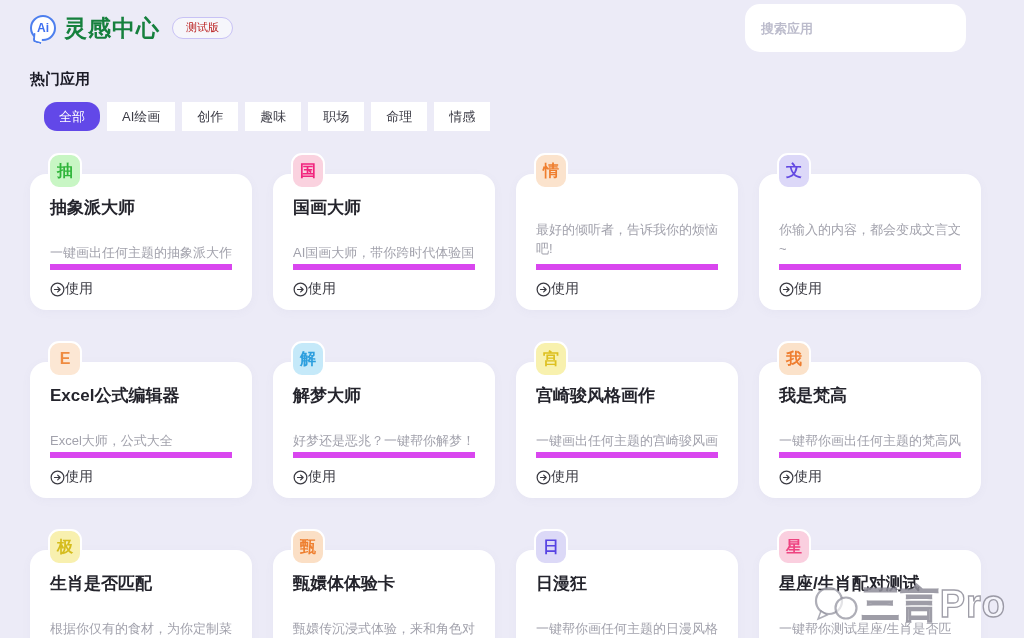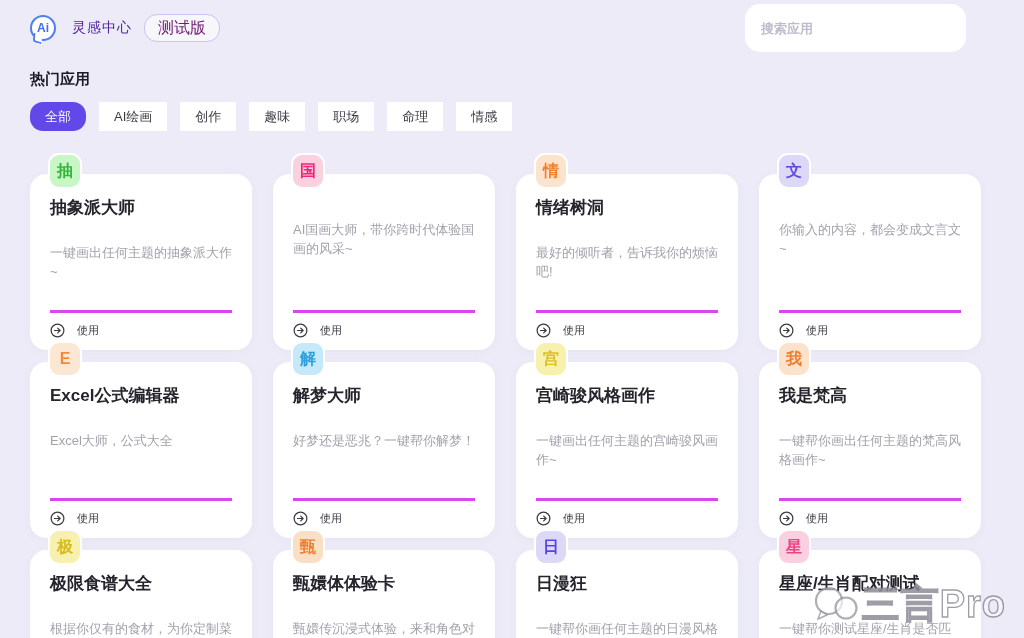--- a/index.html
+++ b/index.html
@@ -14,50 +14,50 @@
   
   .header {
     display: flex; align-items: center;
     padding: 12px 58px 0 30px; height: 44px;
   }
   .logo {
     width: 26px; height: 26px; border-radius: 50%;
     border: 2px solid #4D7FEE; background: #fff;
     color: #3E6FF0; font-weight: 700; font-size: 12px;
     display: flex; align-items: center; justify-content: center;
-    position: relative; margin-right: 16px; flex: none;
+    position: relative; margin-right: 8px; flex: none;
   }
   .logo::after {
     content: ""; position: absolute; left: 1px; bottom: -4px;
     width: 7px; height: 7px; background: #fff;
     border-left: 2px solid #4D7FEE; border-bottom: 2px solid #4D7FEE;
     transform: rotate(15deg) skew(10deg);
     border-bottom-left-radius: 3px;
   }
-  .app-title { font-size: 14px; font-weight: 400; color: #4c1d95; letter-spacing: 1px; }
+  .app-title { font-size: 23px; font-weight: 700; color: #15803d; letter-spacing: 1px; }
   .beta-badge {
-    margin-left: 12px; font-size: 16px; color: #701a75;
+    margin-left: 12px; font-size: 11px; color: #b91c1c;
     border: 1px solid #C8C2F5; border-radius: 13px;
     background: rgba(255,255,255,0.55);
     padding: 3px 13px; line-height: 1.2;
   }
   .search {
     margin-left: auto; width: 221px; height: 48px;
     border: none; outline: none; border-radius: 15px;
     background: #ffffff; padding: 0 16px;
     font-size: 13px; color: #333;
     font-family: "Liberation Sans", "DejaVu Sans", sans-serif;
     font-weight: bold;
   }
   .search::placeholder { color: #BCBCCC; }
 
   
   .section-title { margin: 26px 0 0 30px; font-size: 15px; font-weight: 700; color: #1b1b26; }
 
-  .tabs { display: flex; gap: 13px; margin: 13px 0 0 30px; }
+  .tabs { display: flex; gap: 7px; margin: 13px 0 0 44px; }
   .tab {
     height: 29px; padding: 0 15px; border: none; border-radius: 0;
     background: #ffffff; color: #3a3a44; font-size: 13px;
     font-family: "Liberation Sans", "DejaVu Sans", sans-serif;
     cursor: pointer; line-height: 29px;
   }
   .tab.active { background: #6248E8; color: #ffffff; border-radius: 13px; }
 
   
   .grid {
@@ -68,33 +68,33 @@
   .cell { position: relative; padding-top: 21px; height: 157px; }
   .badge {
     position: absolute; top: 0; left: 18px; z-index: 2;
     width: 34px; height: 36px; border-radius: 11px;
     border: 2px solid #ffffff;
     font-size: 16px; font-weight: 700;
     display: flex; align-items: center; justify-content: center;
   }
   .card {
     position: relative; z-index: 1;
-    height: 176px; background: #ffffff; border-radius: 16px;
+    height: 136px; background: #ffffff; border-radius: 16px;
     padding: 22px 20px 0; display: flex; flex-direction: column;
     box-shadow: 0 2px 10px rgba(110,110,160,0.05);
   }
   .card-title { font-size: 17px; font-weight: 700; color: #24242c; }
   .card-desc {
     font-size: 13px; color: #A2A2AC; margin-top: 25px; line-height: 1.45;
     display: -webkit-box; -webkit-line-clamp: 2; -webkit-box-orient: vertical; overflow: hidden;
   }
   .card-footer {
-    margin-top: auto; border-top: 3px solid #d946ef;
-    padding: 10px 0 12px; display: flex; align-items: center; gap: 12px;
-    font-size: 11px; color: #3a3a42; cursor: pointer;
+    margin-top: auto; border-top: 6px solid #d946ef;
+    padding: 10px 0 12px; display: flex; align-items: center; gap: 0;
+    font-size: 14px; color: #3a3a42; cursor: pointer;
   }
   .use-icon { width: 15px; height: 15px; display: block; }
 
   
   .watermark {
     position: absolute; right: 18px; bottom: 8px; z-index: 10;
     display: flex; align-items: center; gap: 0;
     pointer-events: none;
   }
   .watermark-text {
@@ -137,34 +137,34 @@
           <circle cx="8" cy="8" r="6.8" fill="none" stroke="#3a3a42" stroke-width="1.3"></circle>
           <path d="M4.8 8 H10.6 M8.2 5.4 L10.8 8 L8.2 10.6" fill="none" stroke="#3a3a42" stroke-width="1.3" stroke-linecap="round" stroke-linejoin="round"></path>
         </svg>
         <span>使用</span>
       </div>
     </div>
   </div>
     <div class="cell">
     <div class="badge" style="background: rgb(250, 210, 223); color: rgb(241, 37, 126);">国</div>
     <div class="card">
+      <div class="card-title">国画大师</div>
       <div class="card-desc">AI国画大师，带你跨时代体验国画的风采~</div>
       <div class="card-footer">
         <svg class="use-icon" viewBox="0 0 16 16">
           <circle cx="8" cy="8" r="6.8" fill="none" stroke="#3a3a42" stroke-width="1.3"></circle>
           <path d="M4.8 8 H10.6 M8.2 5.4 L10.8 8 L8.2 10.6" fill="none" stroke="#3a3a42" stroke-width="1.3" stroke-linecap="round" stroke-linejoin="round"></path>
         </svg>
         <span>使用</span>
       </div>
     </div>
   </div>
     <div class="cell">
     <div class="badge" style="background: rgb(251, 227, 205); color: rgb(239, 126, 46);">情</div>
     <div class="card">
-      <div class="card-title">情绪树洞</div>
       <div class="card-desc">最好的倾听者，告诉我你的烦恼吧!</div>
       <div class="card-footer">
         <svg class="use-icon" viewBox="0 0 16 16">
           <circle cx="8" cy="8" r="6.8" fill="none" stroke="#3a3a42" stroke-width="1.3"></circle>
           <path d="M4.8 8 H10.6 M8.2 5.4 L10.8 8 L8.2 10.6" fill="none" stroke="#3a3a42" stroke-width="1.3" stroke-linecap="round" stroke-linejoin="round"></path>
         </svg>
         <span>使用</span>
       </div>
     </div>
   </div>
@@ -233,21 +233,21 @@
           <circle cx="8" cy="8" r="6.8" fill="none" stroke="#3a3a42" stroke-width="1.3"></circle>
           <path d="M4.8 8 H10.6 M8.2 5.4 L10.8 8 L8.2 10.6" fill="none" stroke="#3a3a42" stroke-width="1.3" stroke-linecap="round" stroke-linejoin="round"></path>
         </svg>
         <span>使用</span>
       </div>
     </div>
   </div>
     <div class="cell">
     <div class="badge" style="background: rgb(248, 240, 175); color: rgb(213, 188, 28);">极</div>
     <div class="card">
-      <div class="card-title">极限食谱大全</div>
+      <div class="card-title">生肖是否匹配</div>
       <div class="card-desc">根据你仅有的食材，为你定制菜谱</div>
 
     </div>
   </div>
     <div class="cell">
     <div class="badge" style="background: rgb(251, 223, 197); color: rgb(238, 127, 48);">甄</div>
     <div class="card">
       <div class="card-title">甄嬛体体验卡</div>
       <div class="card-desc">甄嬛传沉浸式体验，来和角色对话吧</div>
 

